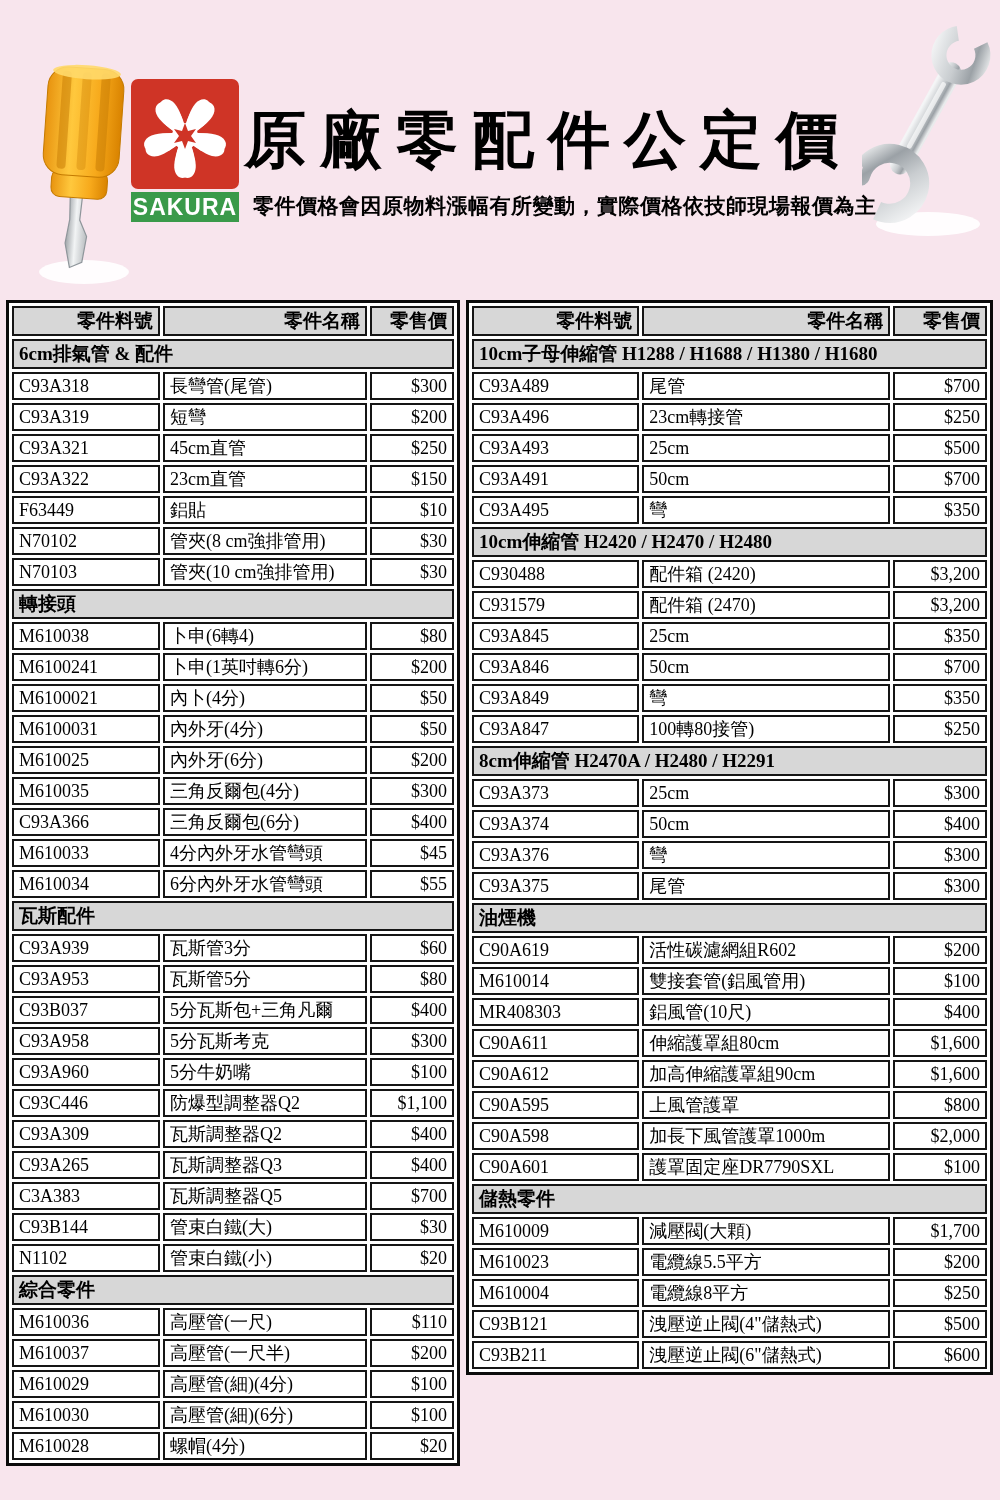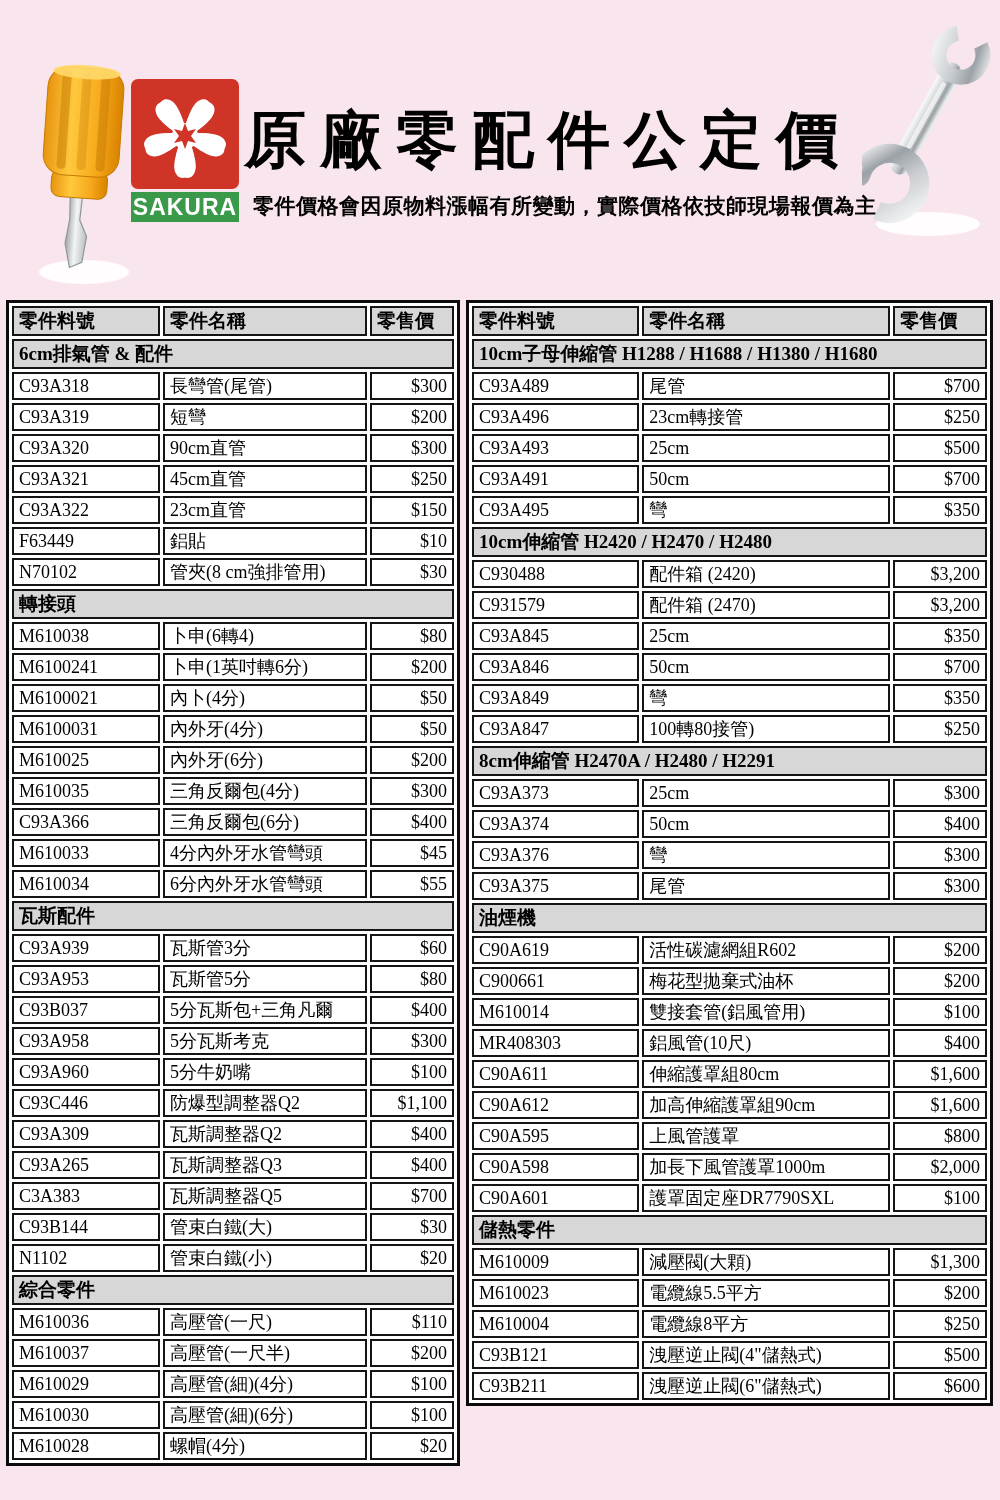--- a/index.html
+++ b/index.html
@@ -19,21 +19,21 @@
   
   .tables{position:absolute;left:6px;top:300px;display:flex;gap:6px;align-items:flex-start;}
   table.tbl{border-collapse:separate;border-spacing:3px;background:#fff;
             border:3px solid #0b0b0b;table-layout:fixed;}
   .tbl-left{width:452px;}
   .tbl-right{width:527px;}
   .tbl-left .col-no{width:148px}.tbl-left .col-name{width:204px}.tbl-left .col-price{width:84px}
   .tbl-right .col-no{width:166px}.tbl-right .col-name{width:246px}.tbl-right .col-price{width:93px}
   .tbl th,.tbl td{border:2px solid #151515;box-sizing:border-box;overflow:hidden;
                   white-space:nowrap;vertical-align:middle;padding:0 5px;}
-  .tbl th{background:#d7d7d7;text-align:left;font-size:19px;font-weight:bold;
+  .tbl th{background:#d7d7d7;text-align:right;font-size:19px;font-weight:bold;
           font-family:"Liberation Sans",sans-serif;}
   .tbl-left th,.tbl-left td{height:26px;}
   .tbl-right th,.tbl-right td{height:28px;}
   .tbl td{background:#fff;font-size:18px;font-family:"Liberation Serif","DejaVu Serif",serif;}
   .tbl tr.section td{background:#d7d7d7;font-weight:bold;font-size:19px;
                      font-family:"Liberation Serif","DejaVu Serif",serif;}
   .tbl td.c-price{text-align:right;}
 </style>
 </head>
 <body>
@@ -148,42 +148,42 @@
             <td class="c-no">C93A318</td>
             <td class="c-name">長彎管(尾管)</td>
             <td class="c-price">$300</td>
           </tr>
           <tr>
             <td class="c-no">C93A319</td>
             <td class="c-name">短彎</td>
             <td class="c-price">$200</td>
           </tr>
           <tr>
-            <td class="c-no">C93A320</td>
-            <td class="c-name">90cm直管</td>
-            <td class="c-price">$300</td>
-          </tr>
-          <tr>
             <td class="c-no">C93A321</td>
             <td class="c-name">45cm直管</td>
             <td class="c-price">$250</td>
           </tr>
           <tr>
             <td class="c-no">C93A322</td>
             <td class="c-name">23cm直管</td>
             <td class="c-price">$150</td>
           </tr>
           <tr>
             <td class="c-no">F63449</td>
             <td class="c-name">鋁貼</td>
             <td class="c-price">$10</td>
           </tr>
           <tr>
             <td class="c-no">N70102</td>
             <td class="c-name">管夾(8 cm強排管用)</td>
+            <td class="c-price">$30</td>
+          </tr>
+          <tr>
+            <td class="c-no">N70103</td>
+            <td class="c-name">管夾(10 cm強排管用)</td>
             <td class="c-price">$30</td>
           </tr>
           <tr class="section">
             <td colspan="3">轉接頭</td>
           </tr>
           <tr>
             <td class="c-no">M610038</td>
             <td class="c-name">卜申(6轉4)</td>
             <td class="c-price">$80</td>
           </tr>
@@ -416,25 +416,20 @@
           </tr>
           <tr class="section">
             <td colspan="3">油煙機</td>
           </tr>
           <tr>
             <td class="c-no">C90A619</td>
             <td class="c-name">活性碳濾網組R602</td>
             <td class="c-price">$200</td>
           </tr>
           <tr>
-            <td class="c-no">C900661</td>
-            <td class="c-name">梅花型拋棄式油杯</td>
-            <td class="c-price">$200</td>
-          </tr>
-          <tr>
             <td class="c-no">M610014</td>
             <td class="c-name">雙接套管(鋁風管用)</td>
             <td class="c-price">$100</td>
           </tr>
           <tr>
             <td class="c-no">MR408303</td>
             <td class="c-name">鋁風管(10尺)</td>
             <td class="c-price">$400</td>
           </tr>
           <tr>
@@ -461,21 +456,21 @@
             <td class="c-no">C90A601</td>
             <td class="c-name">護罩固定座DR7790SXL</td>
             <td class="c-price">$100</td>
           </tr>
           <tr class="section">
             <td colspan="3">儲熱零件</td>
           </tr>
           <tr>
             <td class="c-no">M610009</td>
             <td class="c-name">減壓閥(大顆)</td>
-            <td class="c-price">$1,300</td>
+            <td class="c-price">$1,700</td>
           </tr>
           <tr>
             <td class="c-no">M610023</td>
             <td class="c-name">電纜線5.5平方</td>
             <td class="c-price">$200</td>
           </tr>
           <tr>
             <td class="c-no">M610004</td>
             <td class="c-name">電纜線8平方</td>
             <td class="c-price">$250</td>

